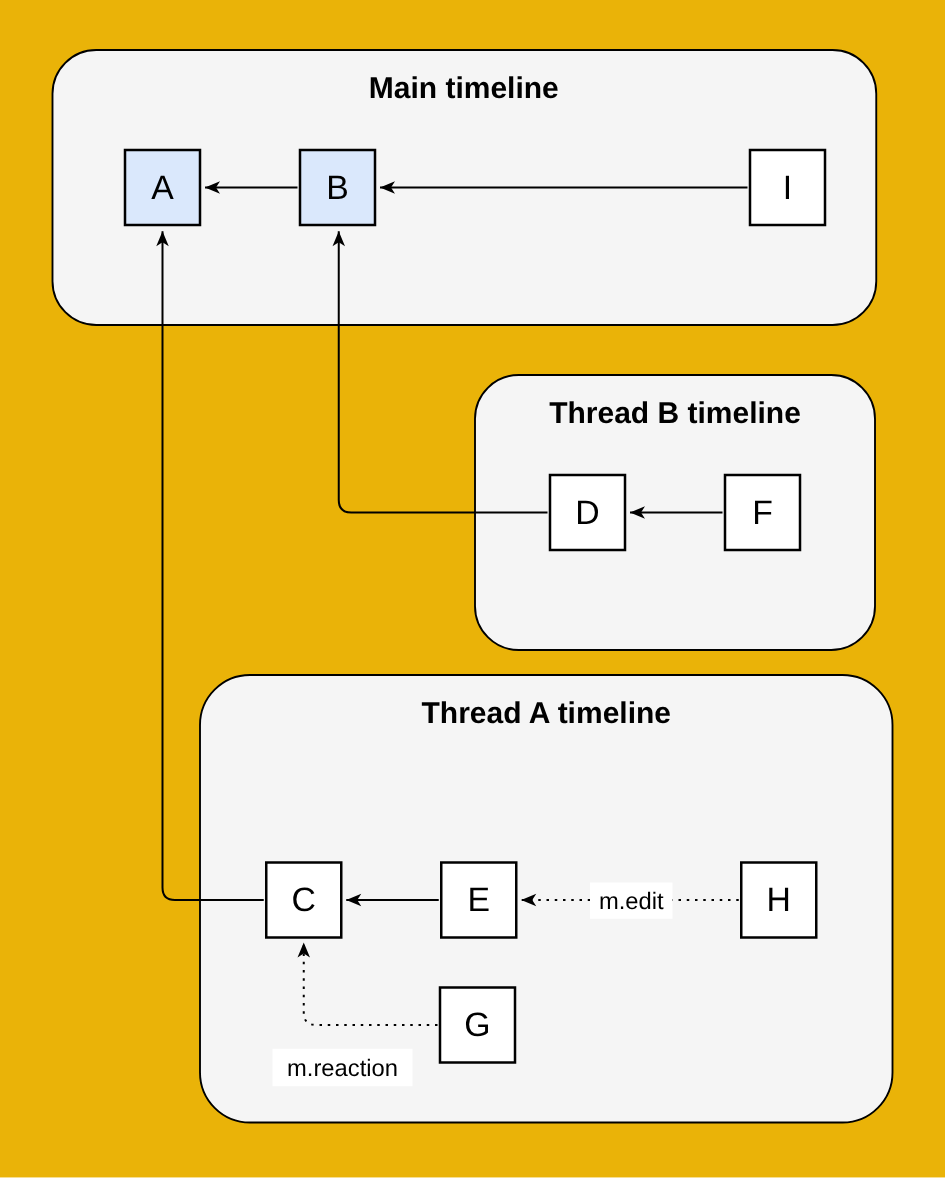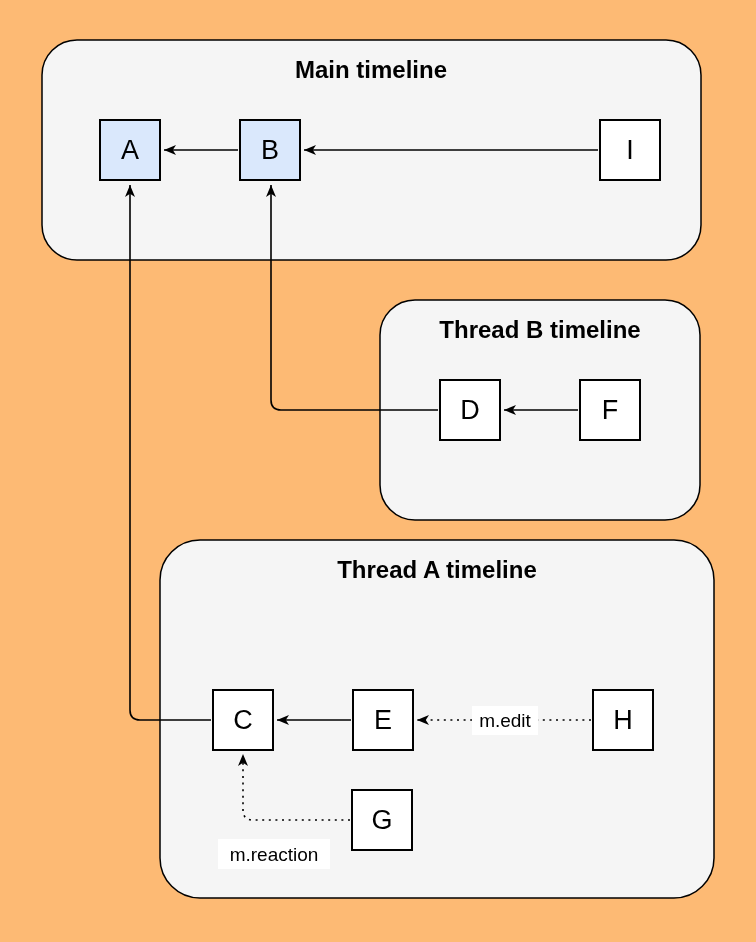--- a/index.html
+++ b/index.html
@@ -1,16 +1,16 @@
 <!DOCTYPE html>
 <html><head>
 <meta charset="utf-8">
 <style>
   html, body { margin:0; padding:0; background:#ffffff; }
-  .page { width:756px; height:942px; position:relative; background:#fdba74;text-align:center; }
+  .page { width:756px; height:942px; position:relative; background:#eab308;text-align:center; }
   svg { display:block; }
   text {
     font-family:"Liberation Sans","DejaVu Sans",sans-serif;
     fill:#000000;
   }
   .title   { font-size:24px; font-weight:700; text-anchor:middle; }
   .nlabel  { font-size:27px; font-weight:400; text-anchor:middle; }
   .elabel  { font-size:19px; font-weight:400; text-anchor:middle; }
   .container { stroke:#000000; stroke-width:1.5; }
   .node-box  { stroke:#000000; stroke-width:2; }

